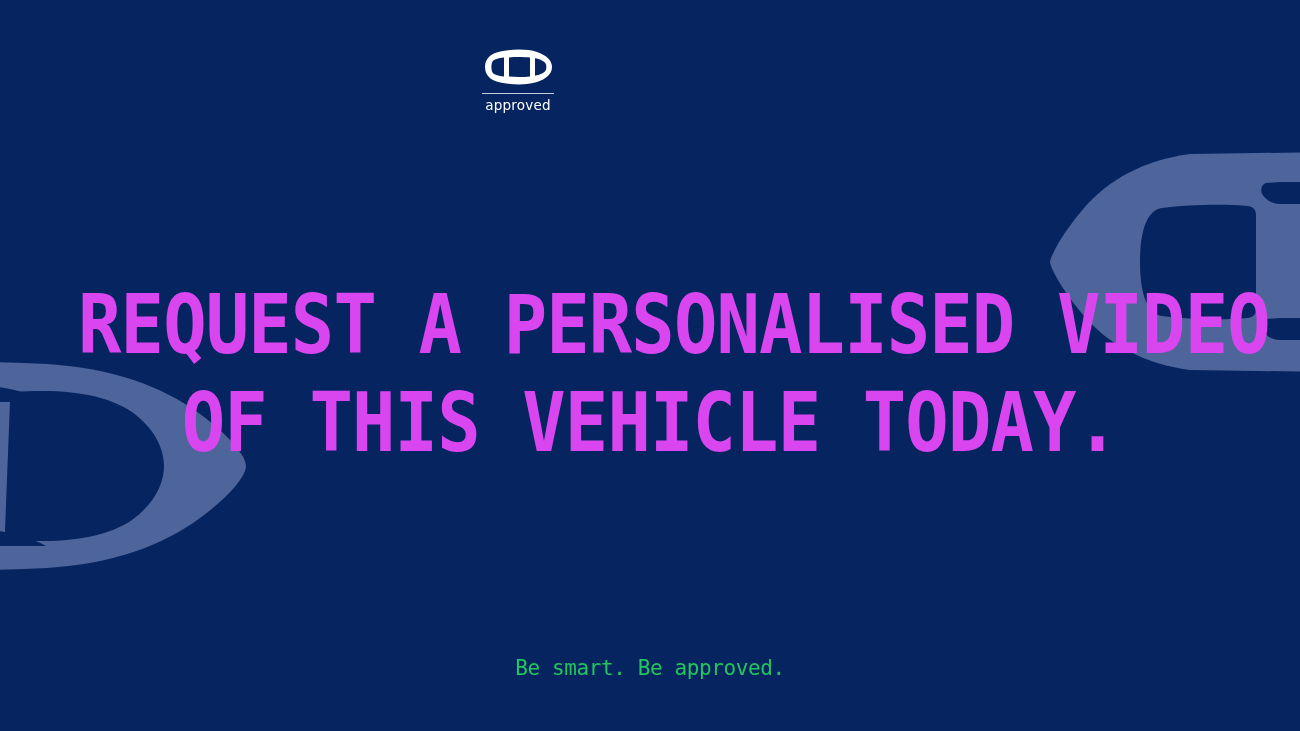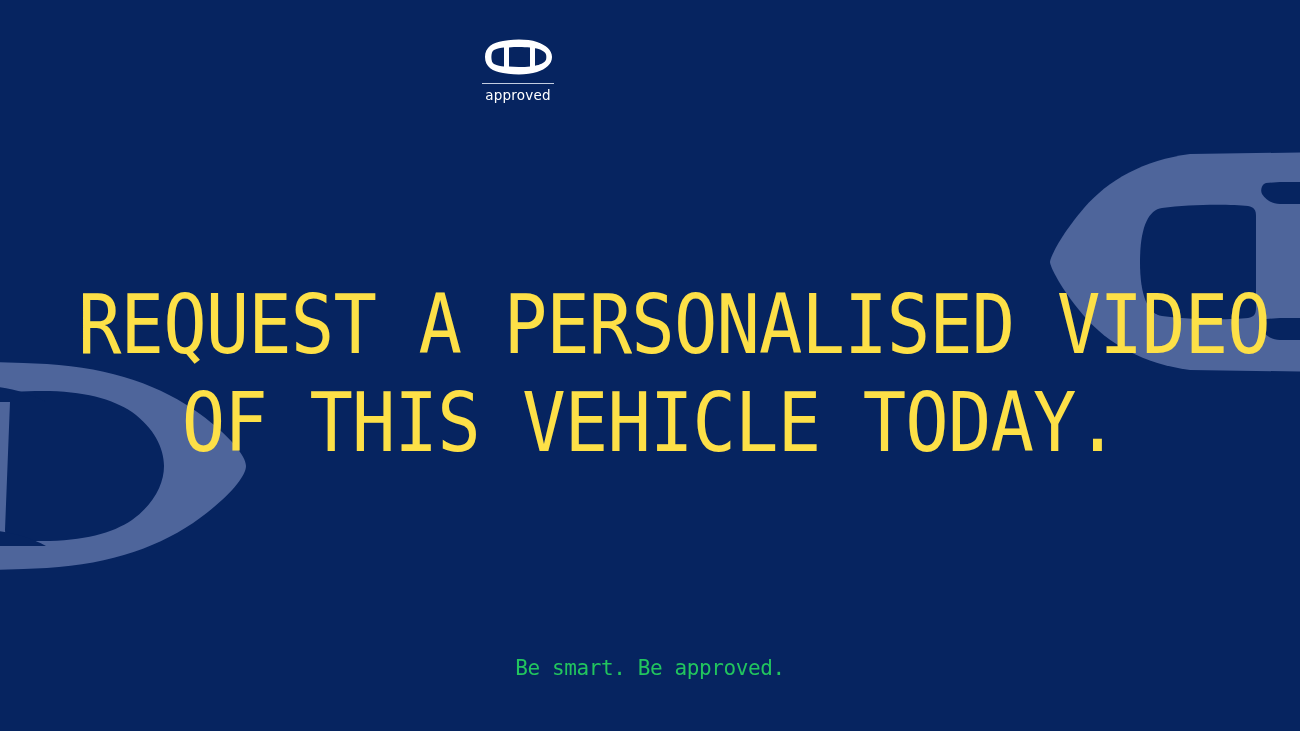--- a/index.html
+++ b/index.html
@@ -36,21 +36,21 @@
     left: 1040px;
     top: 146px;
     width: 440px;
     height: 230px;
   }
 
   
   #logo-block {
     position: absolute;
     left: 0;
-    top: 38px;
+    top: 48px;
     width: 1036px;
     text-align: center;
   }
   #logo-mark {
     display: block;
     margin: 0 auto;
   }
   #logo-rule {
     width: 72px;
     height: 1px;
@@ -65,23 +65,23 @@
     line-height: 1;
   }
 
   
   #headline {
     position: absolute;
     left: 0;
     top: 276px;
     width: 1300px;
     text-align: center;
-    color: #fde047;
+    color: #d946ef;
     font-family: "DejaVu Sans Mono", "Liberation Mono", monospace;
-    font-weight: normal;
+    font-weight: bold;
     font-size: 82px;
     line-height: 98px;
     letter-spacing: -1px;
   }
   .headline-line {
     display: block;
     white-space: nowrap;
     transform: scaleX(0.88);
     transform-origin: center center;
   }

